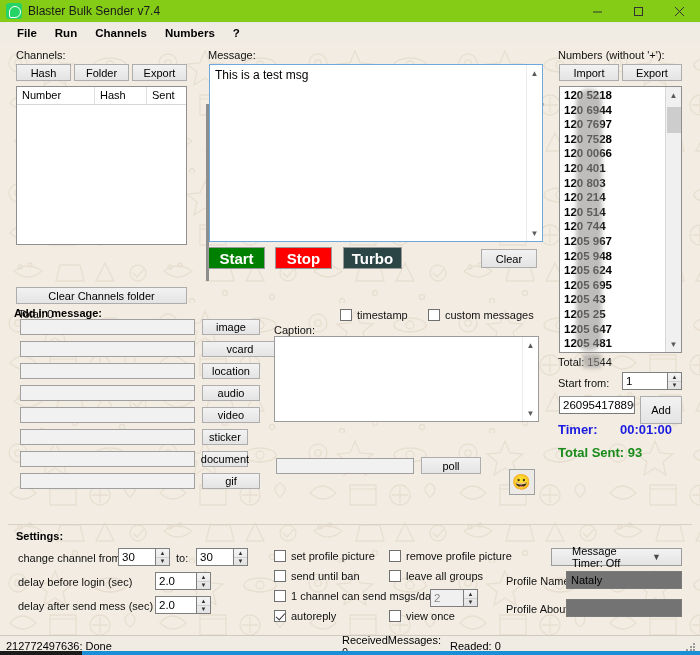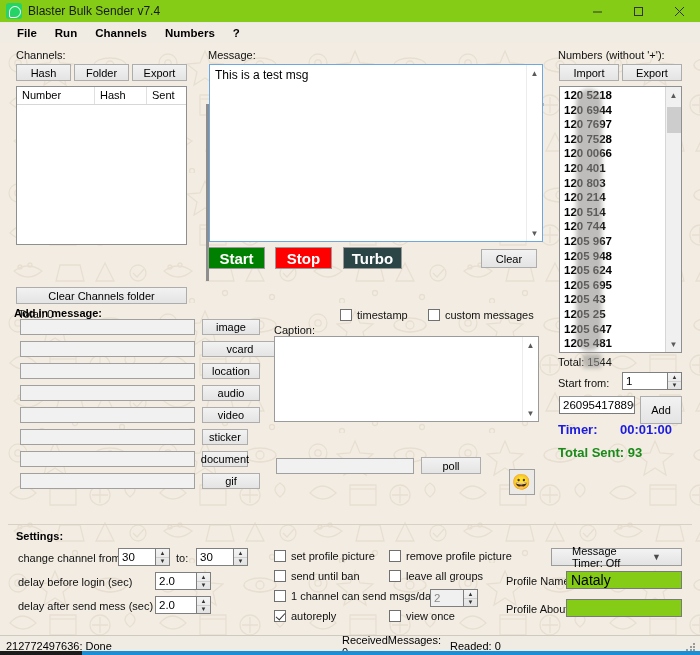--- a/index.html
+++ b/index.html
@@ -272,23 +272,23 @@
     background: linear-gradient(#f3f3f3,#e3e3e3);
     border: 1px solid #9c9c9c;
     display: flex; align-items: center;
     padding: 0 20px;
     font-size: 11px;
     gap: 16px;
   }
   .combo .cv { flex: 1; }
   .combo .ch { color: #4a4a4a; font-size: 9px; }
   .profile-in {
-    background: #84cc16;
+    background: #737373;
     border: 1px solid #7a7a7a;
-    font-size: 14px;
+    font-size: 11px;
     padding: 1px 4px;
     display: flex; align-items: center;
   }
 </style>
 </head>
 <body>
 
 <div id="app">
 
   <div class="titlebar">

